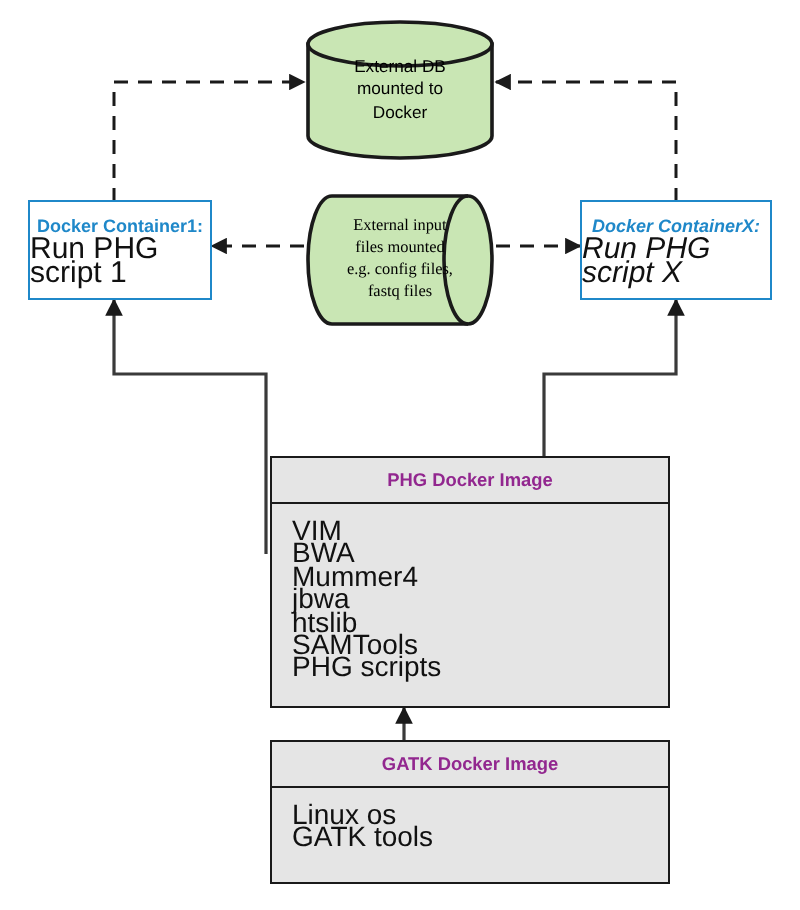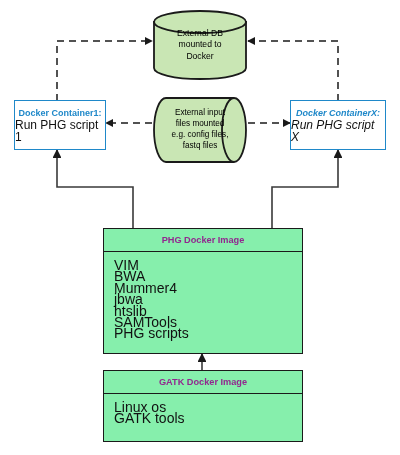--- a/index.html
+++ b/index.html
@@ -67,30 +67,31 @@
     justify-content: center;
   }
   .container-box .ct-title {
     color: #1f88c9;
     font-weight: bold;
     font-size: 9px;
     line-height: 12px;
   }
   .container-box .ct-sub {
     color: #111111;
-    font-size: 12px;
+    font-size: 15px;
     line-height: 12px;
   }
 
   
   .image-box {
     position: absolute;
     border: 1.5px solid #1a1a1a;
-    background: #86efac;
+    background: #e5e5e5;
     box-sizing: border-box;
+    margin-left: 32px;
   }
   .image-box .img-header {
     height: 22px;
     border-bottom: 1.5px solid #1a1a1a;
     display: flex;
     align-items: center;
     justify-content: center;
     color: #92278f;
     font-weight: bold;
     font-size: 9.2px;
@@ -157,21 +158,21 @@
     <div class="cyl-label">External DB
 mounted to
 Docker</div>
   </div>
 
   <div class="cyl" style="left:152px; top:96px; width:96px; height:68px;">
     <svg width="96" height="68" viewBox="0 0 96 68">
       <path d="M 14 2 L 82 2 A 12 32 0 0 1 82 66 L 14 66 A 12 32 0 0 1 14 2 Z" fill="#c9e6b4" stroke="#1a1a1a" stroke-width="1.8"></path>
       <path d="M 82 2 A 12 32 0 0 0 82 66" fill="none" stroke="#1a1a1a" stroke-width="1.8"></path>
     </svg>
-    <div class="cyl-label" style="padding-right:14px; font-size:8.2px; line-height:10.8px;">External input
+    <div class="cyl-label" style="padding-right:14px; font-size:8.2px; line-height:10.8px;font-family:Liberation Serif, serif;">External input
 files  mounted
 e.g. config files,
 fastq files</div>
   </div>
 
   <div class="container-box" style="left:14px; top:100px; width:92px; height:50px;">
     <div class="ct-title">Docker Container1:</div>
     <div class="ct-sub">Run PHG script 1</div>
   </div>
 

